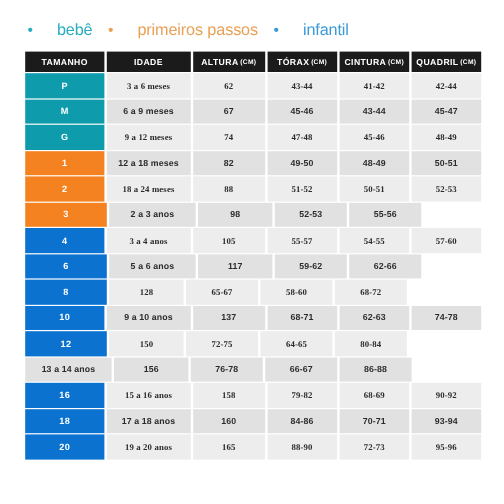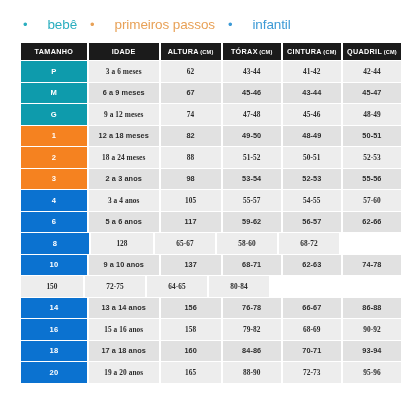--- a/index.html
+++ b/index.html
@@ -190,63 +190,61 @@
           <div class="cell c-idade data">18 a 24 meses</div>
           <div class="cell c-altura data">88</div>
           <div class="cell c-torax data">51-52</div>
           <div class="cell c-cintura data">50-51</div>
           <div class="cell c-quadril data">52-53</div>
         </div>
         <div class="row even">
           <div class="cell c-tamanho badge passos">3</div>
           <div class="cell c-idade data">2 a 3 anos</div>
           <div class="cell c-altura data">98</div>
-          <div class="cell c-torax data">53-54</div>
           <div class="cell c-cintura data">52-53</div>
           <div class="cell c-quadril data">55-56</div>
         </div>
         <div class="row odd">
           <div class="cell c-tamanho badge inf">4</div>
           <div class="cell c-idade data">3 a 4 anos</div>
           <div class="cell c-altura data">105</div>
           <div class="cell c-torax data">55-57</div>
           <div class="cell c-cintura data">54-55</div>
           <div class="cell c-quadril data">57-60</div>
         </div>
         <div class="row even">
           <div class="cell c-tamanho badge inf">6</div>
           <div class="cell c-idade data">5 a 6 anos</div>
           <div class="cell c-altura data">117</div>
           <div class="cell c-torax data">59-62</div>
-          <div class="cell c-cintura data">56-57</div>
           <div class="cell c-quadril data">62-66</div>
         </div>
         <div class="row odd">
           <div class="cell c-tamanho badge inf">8</div>
           <div class="cell c-altura data">128</div>
           <div class="cell c-torax data">65-67</div>
           <div class="cell c-cintura data">58-60</div>
           <div class="cell c-quadril data">68-72</div>
         </div>
         <div class="row even">
           <div class="cell c-tamanho badge inf">10</div>
           <div class="cell c-idade data">9 a 10 anos</div>
           <div class="cell c-altura data">137</div>
           <div class="cell c-torax data">68-71</div>
           <div class="cell c-cintura data">62-63</div>
           <div class="cell c-quadril data">74-78</div>
         </div>
         <div class="row odd">
+          <div class="cell c-tamanho badge inf">12</div>
           <div class="cell c-altura data">150</div>
           <div class="cell c-torax data">72-75</div>
           <div class="cell c-cintura data">64-65</div>
           <div class="cell c-quadril data">80-84</div>
         </div>
         <div class="row even">
-          <div class="cell c-tamanho badge inf">14</div>
           <div class="cell c-idade data">13 a 14 anos</div>
           <div class="cell c-altura data">156</div>
           <div class="cell c-torax data">76-78</div>
           <div class="cell c-cintura data">66-67</div>
           <div class="cell c-quadril data">86-88</div>
         </div>
         <div class="row odd">
           <div class="cell c-tamanho badge inf">16</div>
           <div class="cell c-idade data">15 a 16 anos</div>
           <div class="cell c-altura data">158</div>

